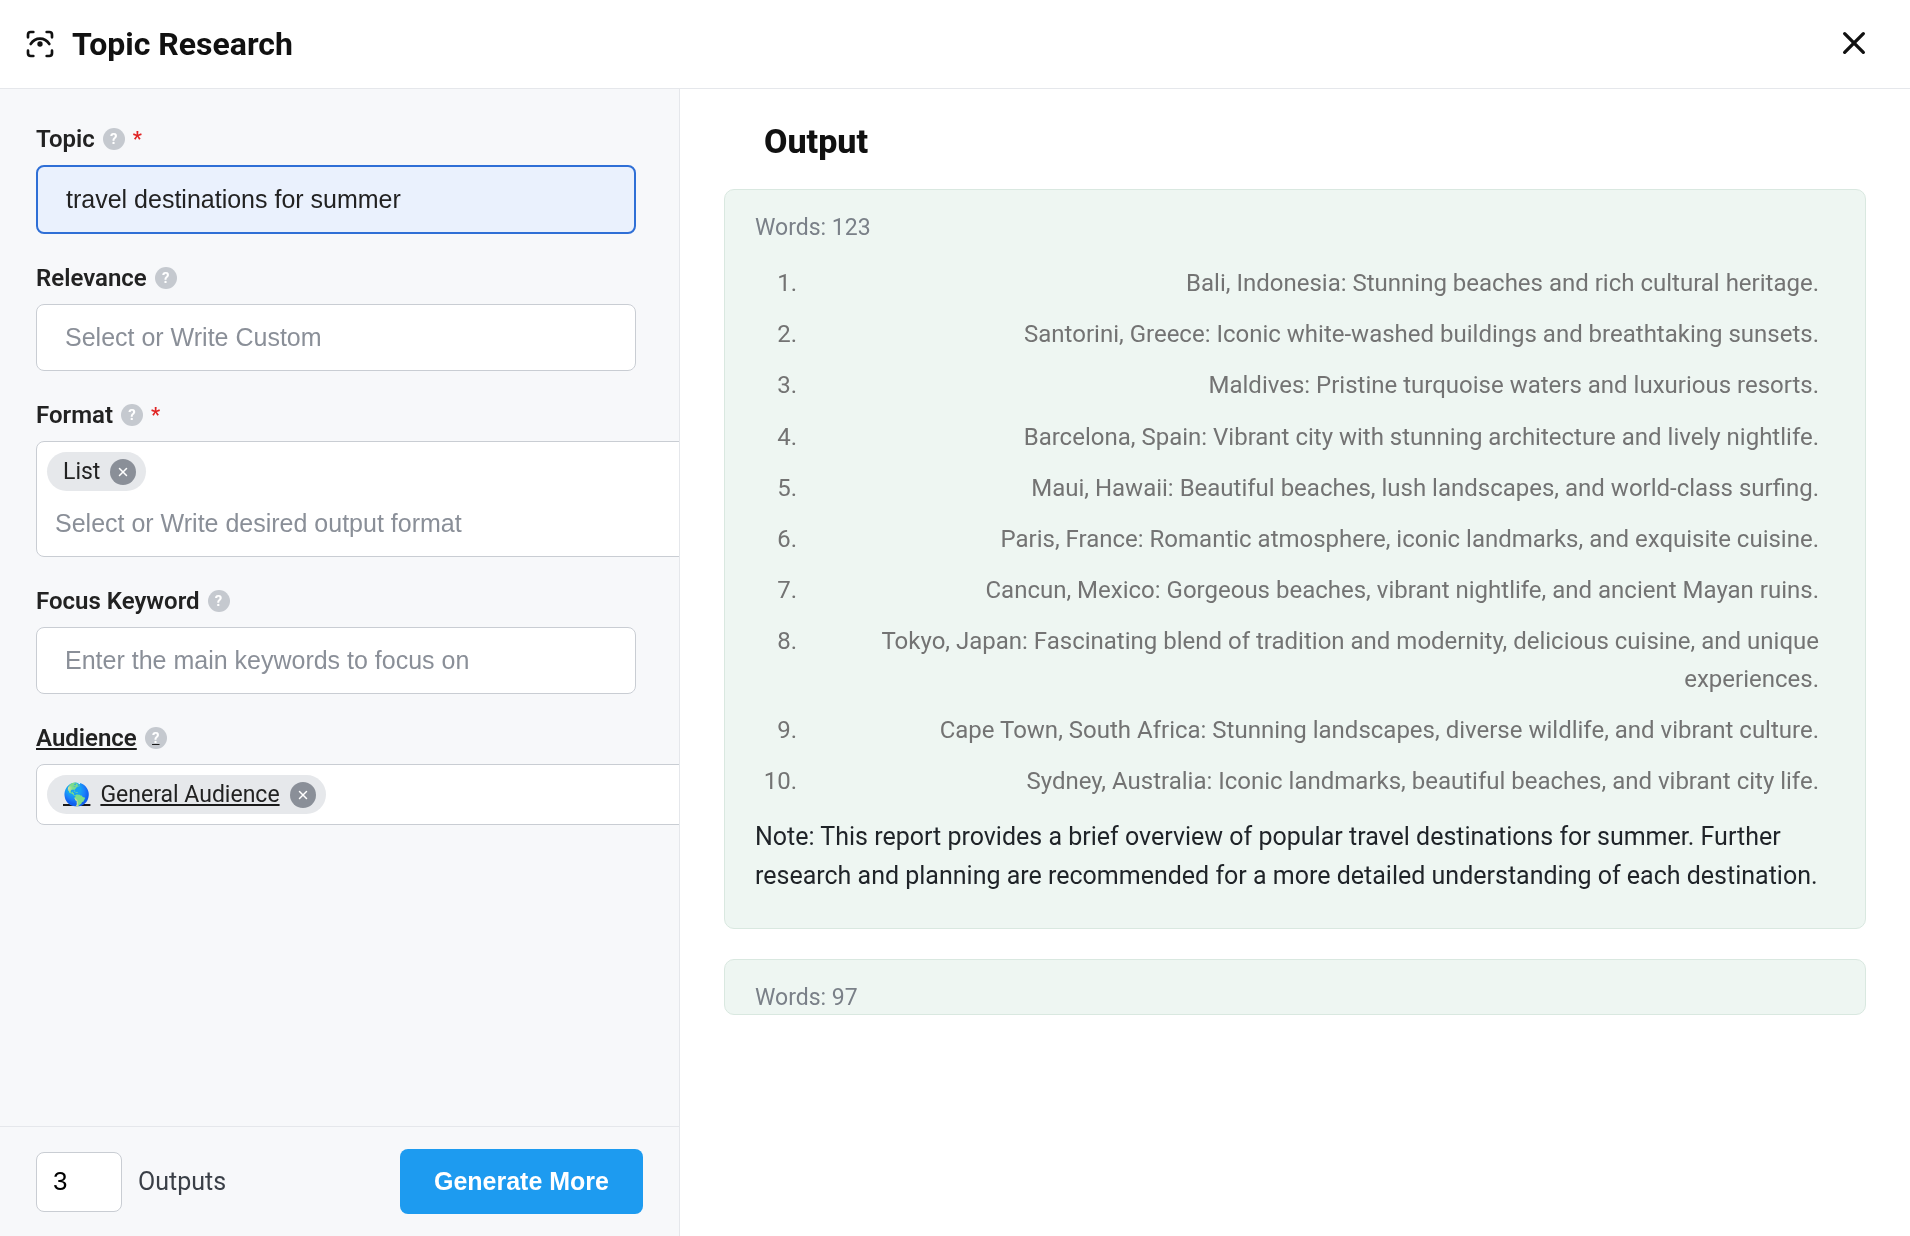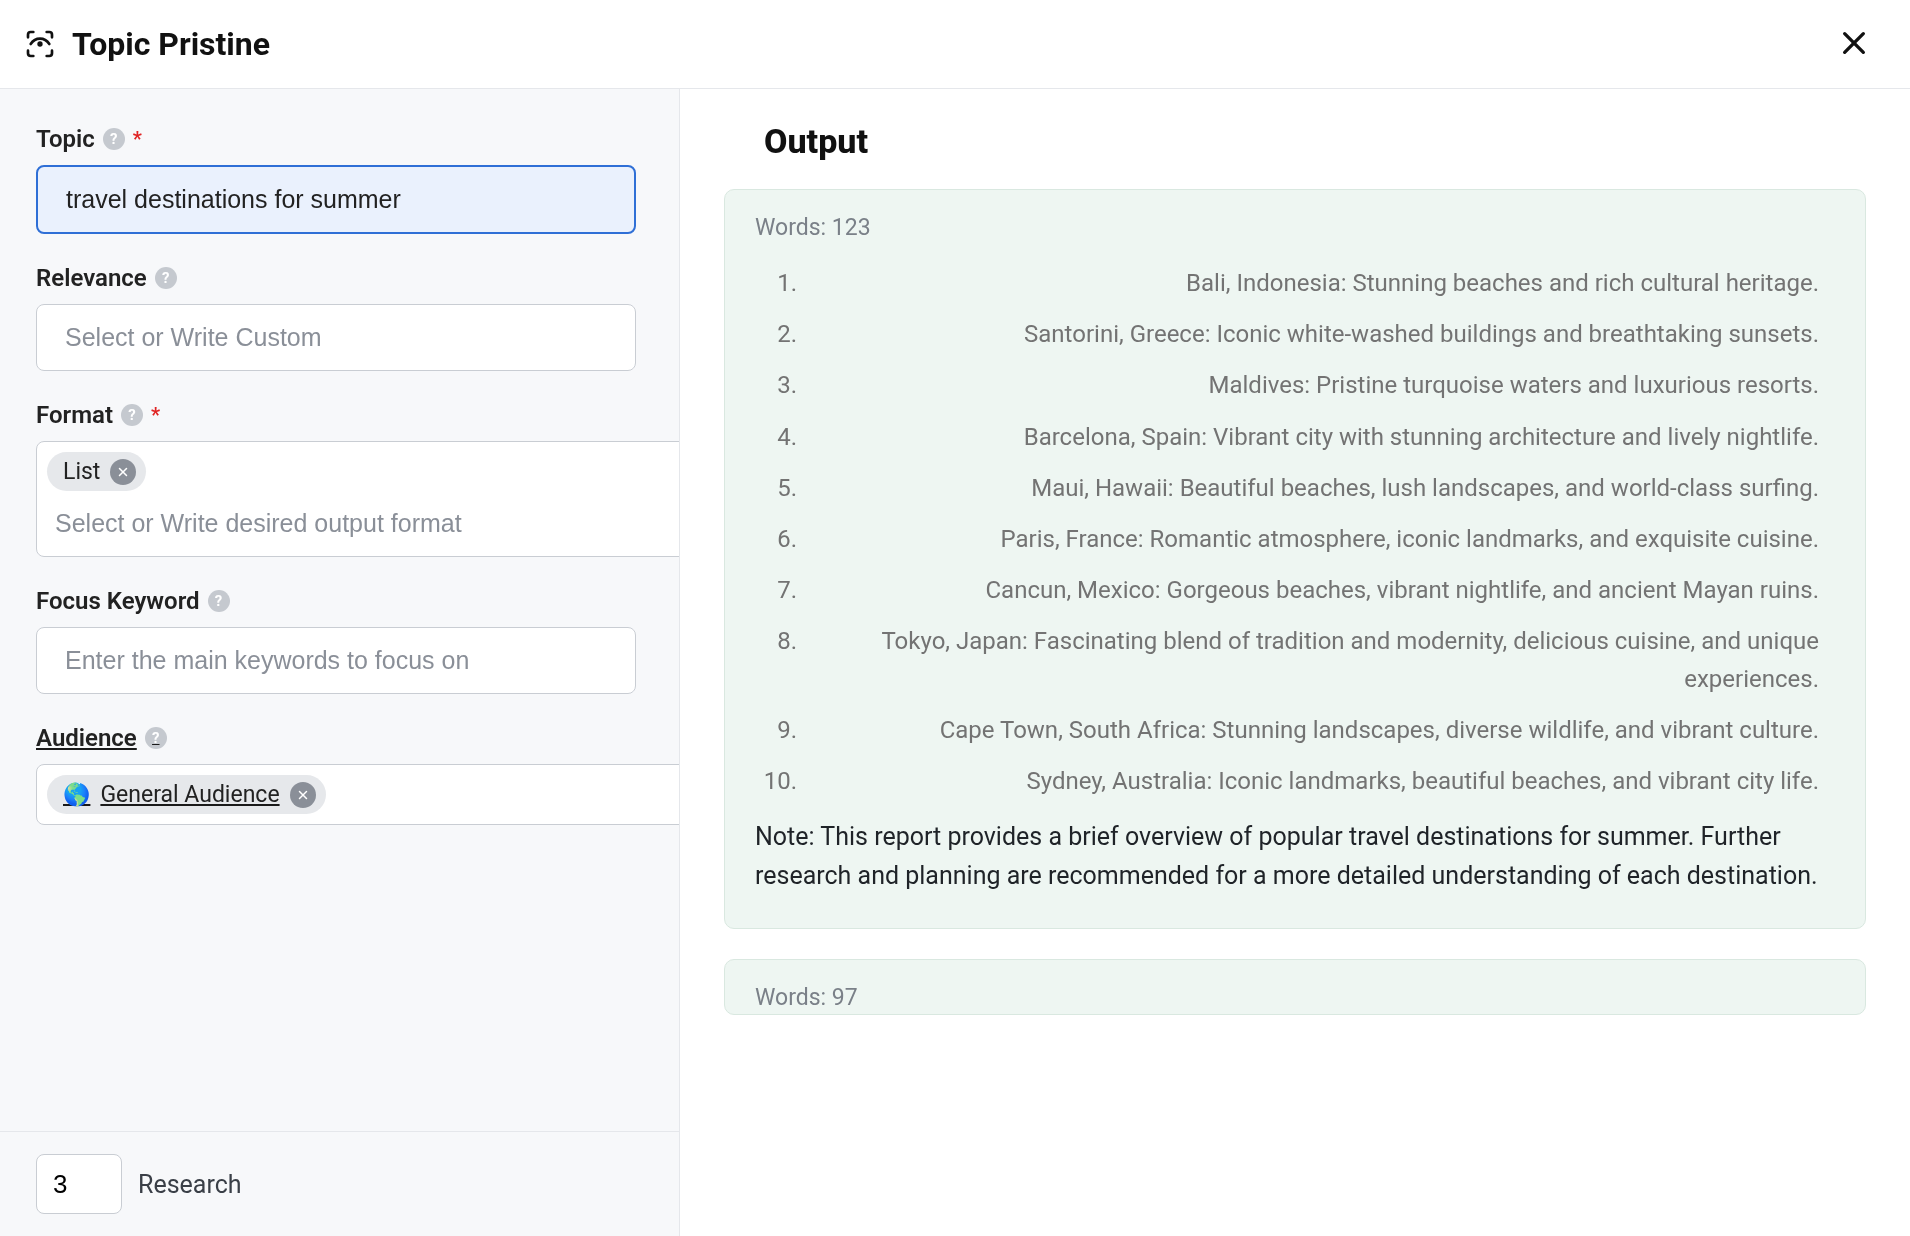--- a/index.html
+++ b/index.html
@@ -256,21 +256,21 @@
       <span class="header-icon">
         <svg width="32" height="32" viewBox="0 0 24 24" fill="none" stroke="#111" stroke-width="2" stroke-linecap="round" stroke-linejoin="round">
           <path d="M3 7V5a2 2 0 0 1 2-2h2"></path>
           <path d="M17 3h2a2 2 0 0 1 2 2v2"></path>
           <path d="M21 17v2a2 2 0 0 1-2 2h-2"></path>
           <path d="M7 21H5a2 2 0 0 1-2-2v-2"></path>
           <circle cx="12" cy="12" r="2" fill="#111" stroke="none"></circle>
           <path d="M5 12c2-3 5-4 7-4s5 1 7 4"></path>
         </svg>
       </span>
-      <h1 class="header-title">Topic Pristine</h1>
+      <h1 class="header-title">Topic Research</h1>
     </div>
     <button class="close-btn">
       <span>
         <svg width="32" height="32" viewBox="0 0 24 24" fill="none" stroke="#111" stroke-width="2.5" stroke-linecap="round">
           <line x1="5" y1="5" x2="19" y2="19"></line>
           <line x1="19" y1="5" x2="5" y2="19"></line>
         </svg>
       </span>
     </button>
   </div>
@@ -346,22 +346,23 @@
               </span>
             </div>
           </div>
         </div>
 
       </div>
 
       <div class="footer">
         <div class="footer-left">
           <input type="number" class="number-input" value="3" style="">
-          <span class="outputs-label">Research</span>
-        </div>
+          <span class="outputs-label">Outputs</span>
+        </div>
+        <button class="generate-btn">Generate More</button>
       </div>
     </div>
 
     <div class="right-panel">
       <h2 class="output-title">Output</h2>
 
       <div class="output-scroll">
 
         <div class="output-card">
           <div class="word-count">Words: 123</div>

